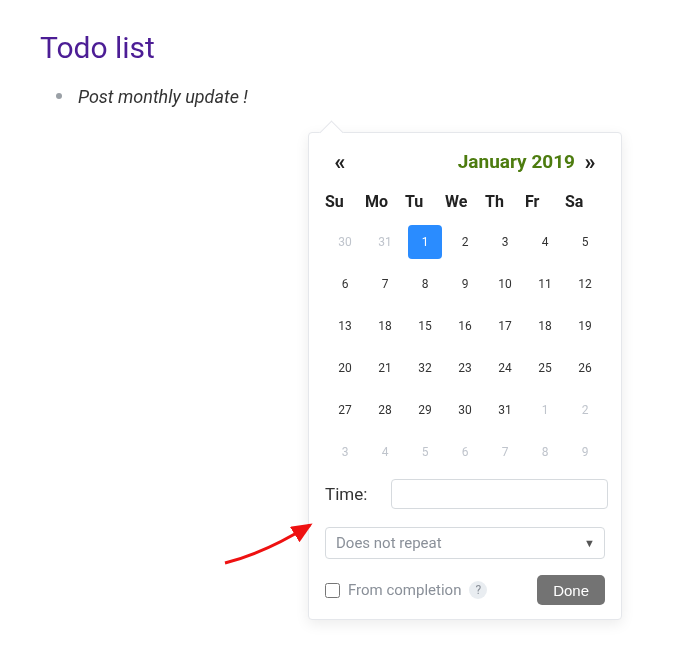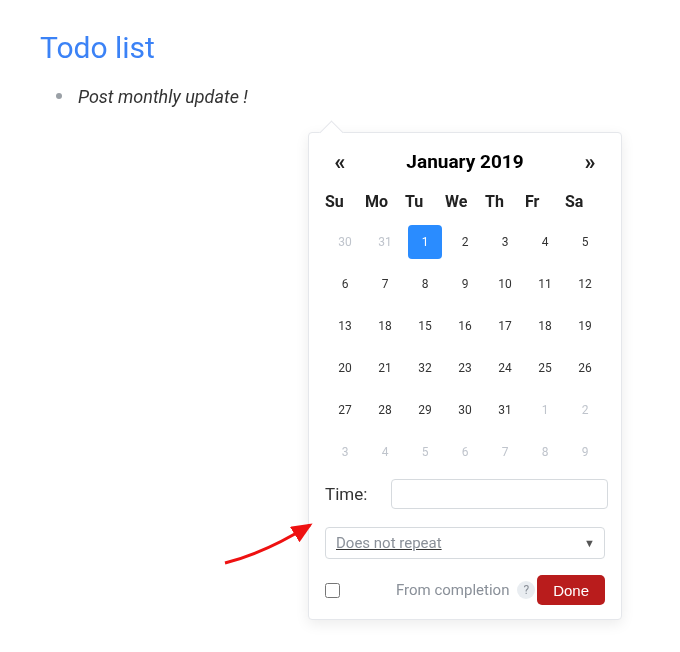--- a/index.html
+++ b/index.html
@@ -11,21 +11,21 @@
       position: relative;
       color: #333;
     }
     .page {
       padding: 30px 40px;
       position: relative;
     }
     h1.title {
       font-size: 30px;
       font-weight: 400;
-      color: #3b82f6;
+      color: #4c1d95;
       margin-bottom: 18px;
     }
     ul.todo {
       list-style: none;
       padding-left: 16px;
       font-style: italic;
     }
     ul.todo li {
       position: relative;
       font-size: 18px;
@@ -77,22 +77,22 @@
       font-weight: 700;
       color: #222;
       cursor: pointer;
       width: 30px;
       text-align: center;
       user-select: none;
     }
     .dp-title {
       font-size: 19px;
       font-weight: 700;
-      color: #000000;
-      text-align: center;
+      color: #4d7c0f;
+      text-align: right;
       flex: 1;
     }
     .dp-grid {
       display: grid;
       grid-template-columns: repeat(7, 1fr);
       text-align: left;
     }
     .dp-dow {
       font-weight: 700;
       font-size: 16px;
@@ -135,21 +135,20 @@
       height: 30px;
       border: 1px solid #d6dade;
       border-radius: 4px;
       padding: 0 8px;
       font-size: 15px;
       color: #333;
     }
     .dp-repeat {
       margin-top: 18px;
       position: relative;
-      text-decoration: underline;
     }
     .dp-select {
       width: 100%;
       height: 32px;
       border: 1px solid #d6dade;
       border-radius: 4px;
       background: #fff;
       color: #8a9099;
       padding: 0 30px 0 10px;
       font-size: 15px;
@@ -181,36 +180,35 @@
     }
     .dp-checkbox {
       width: 15px;
       height: 15px;
       accent-color: #666;
       cursor: pointer;
     }
     .dp-fromlabel {
       font-size: 15px;
       color: #8a9099;
-      margin-left: 48px;
     }
     .dp-help {
       display: inline-flex;
       align-items: center;
       justify-content: center;
       width: 18px;
       height: 18px;
       border-radius: 50%;
       background: #e9edf1;
       color: #8a9099;
       font-size: 12px;
       cursor: pointer;
     }
     .dp-done {
-      background: #b91c1c;
+      background: #737373;
       color: #fff;
       border: none;
       border-radius: 5px;
       height: 30px;
       padding: 0 16px;
       font-size: 15px;
       cursor: pointer;
     }
     .annotation-arrow {
       position: absolute;

